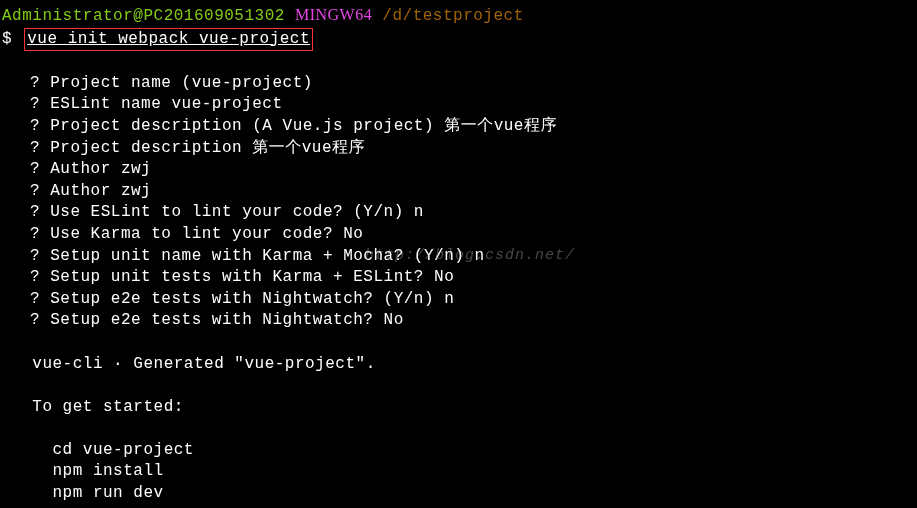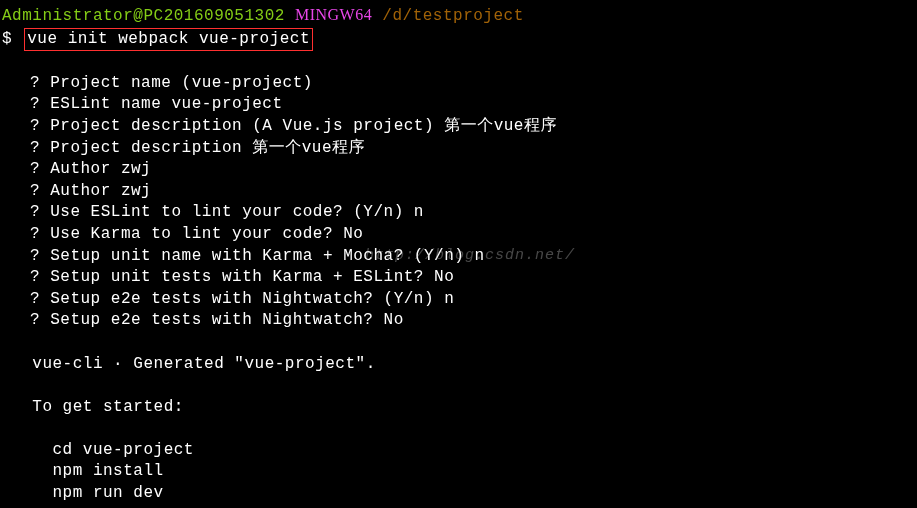--- a/index.html
+++ b/index.html
@@ -37,20 +37,21 @@
       color: #fff;
     }
     .command-box {
       display: inline-block;
       border: 1px solid #ff3030;
       padding: 0 2px;
       margin-left: 2px;
     }
     .command {
       color: #fff;
+      text-decoration: underline;
     }
     .qa-line {
       white-space: pre;
       color: #fff;
       margin-left: 28px;
     }
     .output-line {
       white-space: pre;
       color: #fff;
     }

